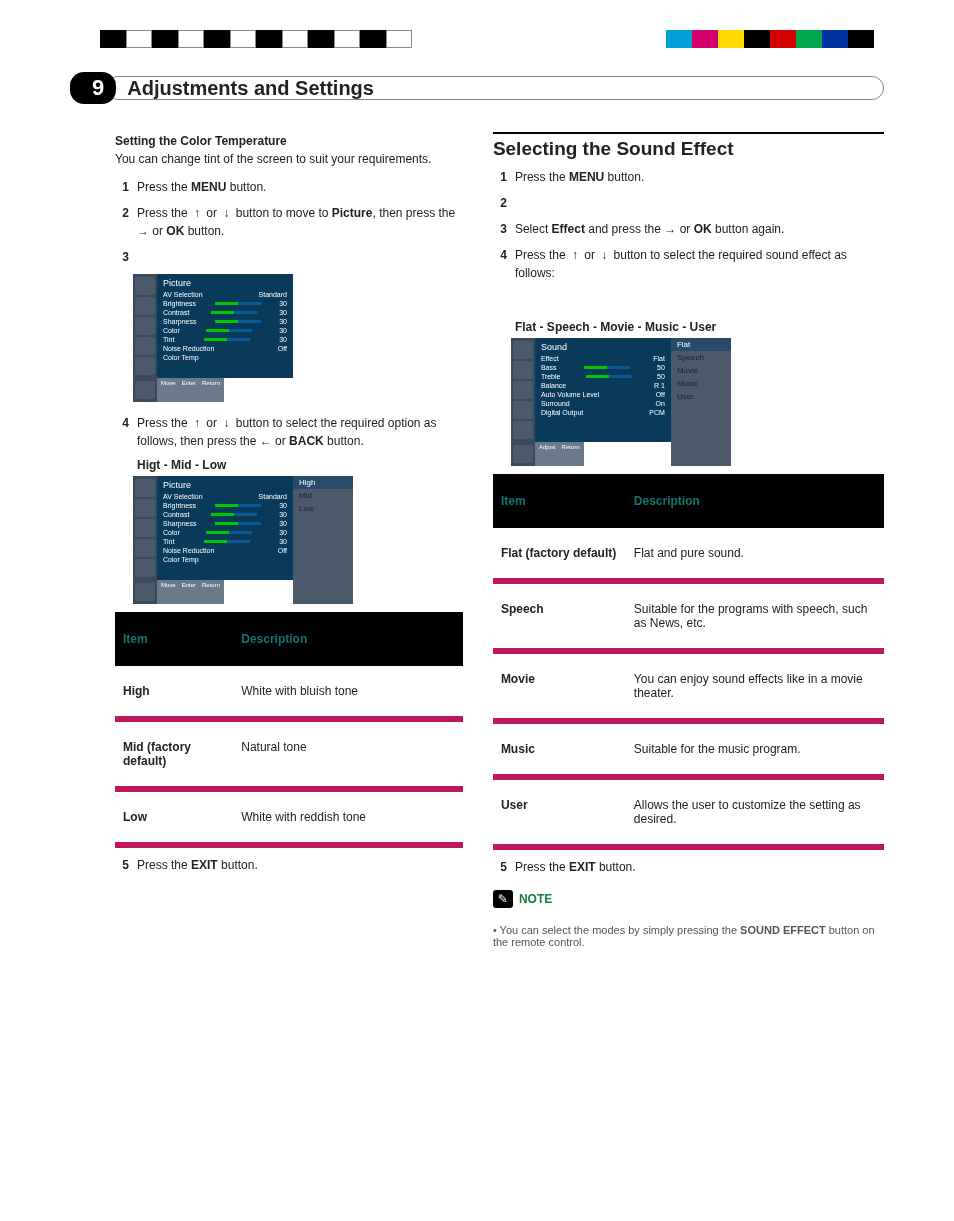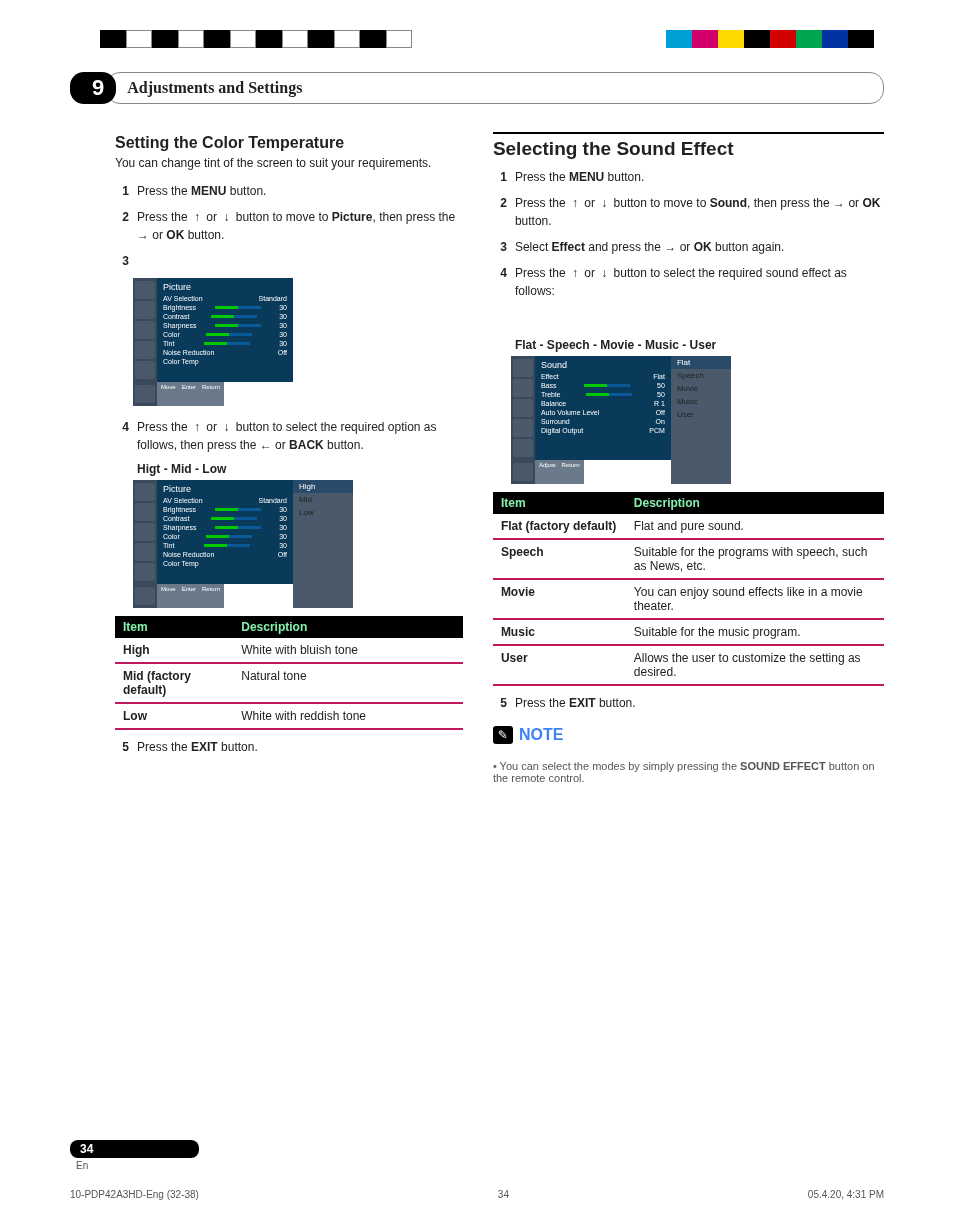--- a/index.html
+++ b/index.html
@@ -20,30 +20,30 @@
   .sw.c{background:#00a0d6;} .sw.m{background:#d3006c;} .sw.y{background:#ffd800;}
   .sw.r{background:#d30000;} .sw.g{background:#00a550;} .sw.b{background:#0033a1;}
 
   .section-header { display:flex; align-items:center; margin:10px 0 14px; }
   .section-number {
     background:#000; color:#fff; font-weight:bold; font-size:22px;
     padding:3px 12px 3px 22px; border-radius:14px 14px 14px 14px;
     margin-right:-10px; z-index:2;
   }
   .section-title-pill {
-    flex:1; border:1px solid #888; border-radius:14px; height:32px;
+    flex:1; border:1px solid #888; border-radius:14px; height:24px;
     display:flex; align-items:center; padding-left:20px;
-    font-weight:bold; font-size:16px;font-family:Liberation Serif, serif;
+    font-weight:bold; font-size:20px;
   }
 
   .two-col { display:flex; gap:30px; }
   .col-left { flex:1 1 50%; padding-left:45px; }
   .col-right { flex:1 1 50%; }
 
-  h3.sub-title { font-size:16px; margin:16px 0 4px; }
+  h3.sub-title { font-size:12px; margin:16px 0 4px; }
   .section-title { font-size:19px; font-weight:bold; border-top:2px solid #000;
     padding-top:4px; margin:14px 0 4px; }
   p, .body-text { font-size:12px; margin:2px 0 8px; }
   ol.steps { padding-left:0; list-style:none; margin:4px 0; }
   ol.steps > li { display:flex; gap:8px; padding:4px 0; font-size:12px; line-height:1.5; }
   .step-num { font-weight:bold; width:14px; flex:0 0 14px; text-align:right; }
   .step-body { flex:1; }
   .step-body b.key { font-weight:bold; }
   .arrow { font-weight:bold; display:inline-block; width:12px; text-align:center; }
 
@@ -56,28 +56,28 @@
   .osd-item { display:flex; justify-content:space-between; padding:1px 0; font-size:7px; }
   .osd-item .bar { width:46px; height:3px; background:#0a5a9a; margin:2px 4px 0; }
   .osd-item .bar .fill { height:100%; background:#00c800; width:50%; }
   .osd-footer { background:#6a7a8a; display:flex; gap:6px; padding:2px 4px; font-size:6px; color:#fff; }
   .osd-wide { display:flex; }
   .osd-popup { width:60px; background:#4a5a6a; font-size:8px; }
   .osd-popup div { padding:2px 6px; }
   .osd-popup .sel { background:#2a4a6a; color:#fff; }
 
   table.descr { width:100%; border-collapse:collapse; font-size:12px; }
-  table.descr th { background:#000; color:#86efac; text-align:left; padding:4px 8px; font-size:12px; }
-  table.descr td { border-bottom:2px solid #be185d; padding:5px 8px; vertical-align:top; }
+  table.descr th { background:#000; color:#0f766e; text-align:left; padding:20px 8px; font-size:12px; }
+  table.descr td { border-bottom:6px solid #be185d; padding:18px 8px; vertical-align:top; }
   table.descr td:first-child { font-weight:bold; width:34%; }
 
   .note-block { display:flex; align-items:center; gap:6px; margin:10px 0 4px; }
   .note-icon { width:20px; height:18px; background:#000; border-radius:3px; display:flex;
     align-items:center;justify-content:center;color:#fff;font-size:12px;}
-  .note-title { font-weight:bold; color:#3b82f6; font-size:16px; }
+  .note-title { font-weight:bold; color:#15803d; font-size:12px; }
   ul.bullet { font-size:11px; color:#555; list-style:none; padding-left:0; margin:16px 0; }
   ul.bullet li::before { content:"• "; }
 
   .page-footer {
     margin-top:340px; display:flex; justify-content:space-between;
     align-items:flex-end; font-size:10px; color:#555;
   }
   .page-num-badge { background:#000; color:#fff; font-weight:bold; padding:2px 10px;
     border-radius:8px; font-size:12px; }
   .page-lang { margin-left:6px; margin-top:2px; }
@@ -336,21 +336,20 @@
     <div class="col-right">
       <div class="section-title">Selecting the Sound Effect</div>
 
       <ol class="steps" id="right-steps">
           <li>
             <span class="step-num">1</span>
             <span class="step-body">Press the <b class="key">MENU</b> button.</span>
           </li>
           <li>
             <span class="step-num">2</span>
-            <span class="step-body">Press the <span class="arrow">↑</span> or <span class="arrow">↓</span> button to move to <b class="key">Sound</b>, then press the <span class="arrow">→</span> or <b class="key">OK</b> button.</span>
           </li>
           <li>
             <span class="step-num">3</span>
             <span class="step-body">Select <b class="key">Effect</b> and press the <span class="arrow">→</span> or <b class="key">OK</b> button again.</span>
           </li>
           <li>
             <span class="step-num">4</span>
             <span class="step-body">Press the <span class="arrow">↑</span> or <span class="arrow">↓</span> button to select the required sound effect as follows:</span>
           </li>
         </ol>

